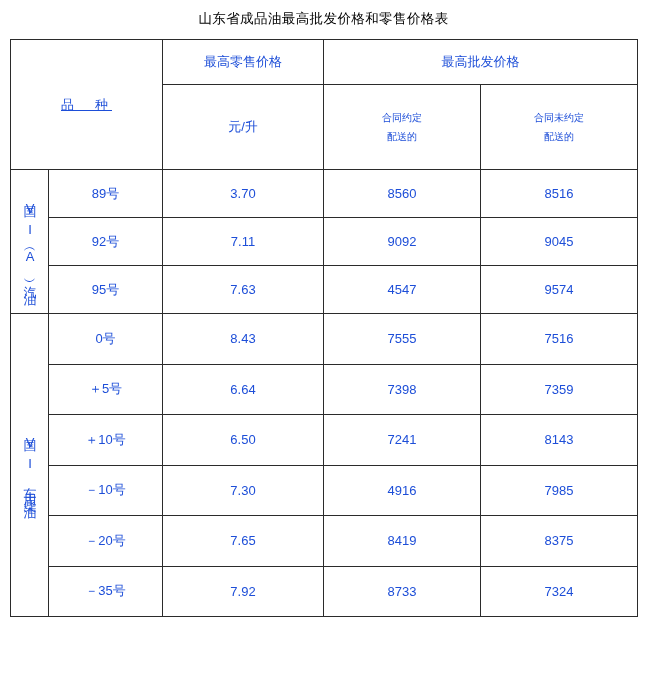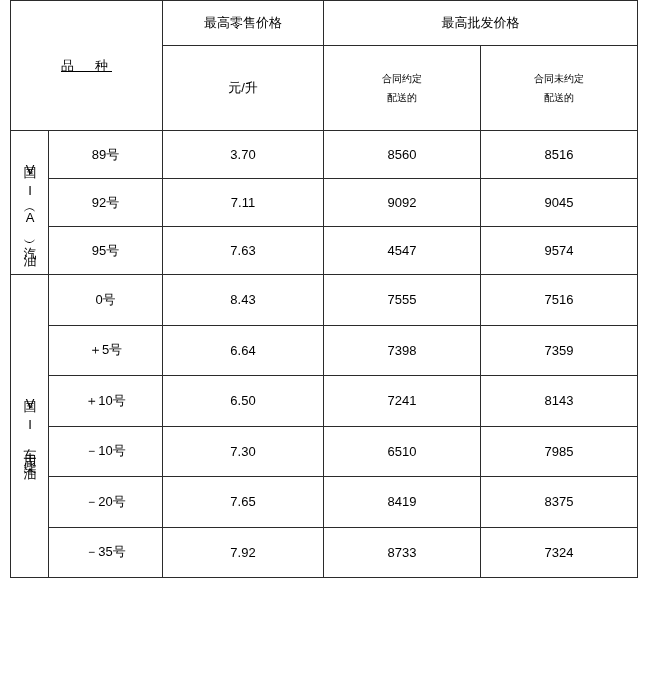--- a/index.html
+++ b/index.html
@@ -34,21 +34,21 @@
     width: 627px;
     table-layout: fixed;
   }
   table.price-table td,
   table.price-table th {
     border: 1px solid #2b2b2b;
     font-weight: normal;
     font-size: 13px;
     text-align: center;
     vertical-align: middle;
-    color: #000000;
+    color: #1d4ed8;
     padding: 0;
     margin-left: 32px;
   }
   .h-retail, .h-wholesale {
     height: 44px;
     font-size: 13.5px;
   }
   .h-unit {
     height: 84px;
     font-size: 13.5px;
@@ -92,20 +92,21 @@
   col.c-name { width: 114px; }
   col.c-retail { width: 161px; }
   col.c-w1 { width: 157px; }
   col.c-w2 { width: 157px; }
 </style>
 </head>
 <body>
 
 <div class="page">
 
+  <div class="doc-title">山东省成品油最高批发价格和零售价格表</div>
 
   <table class="price-table">
     <colgroup>
       <col class="c-grp">
       <col class="c-name">
       <col class="c-retail">
       <col class="c-w1">
       <col class="c-w2">
     </colgroup>
     <tbody>
@@ -169,21 +170,21 @@
       </tr>
       <tr class="row-diesel">
         <td class="name-cell">＋10号</td>
         <td class="val-cell">6.50</td>
         <td class="val-cell">7241</td>
         <td class="val-cell">8143</td>
       </tr>
       <tr class="row-diesel">
         <td class="name-cell">－10号</td>
         <td class="val-cell">7.30</td>
-        <td class="val-cell">6510</td>
+        <td class="val-cell">4916</td>
         <td class="val-cell">7985</td>
       </tr>
       <tr class="row-diesel">
         <td class="name-cell">－20号</td>
         <td class="val-cell">7.65</td>
         <td class="val-cell">8419</td>
         <td class="val-cell">8375</td>
       </tr>
       <tr class="row-diesel">
         <td class="name-cell">－35号</td>

